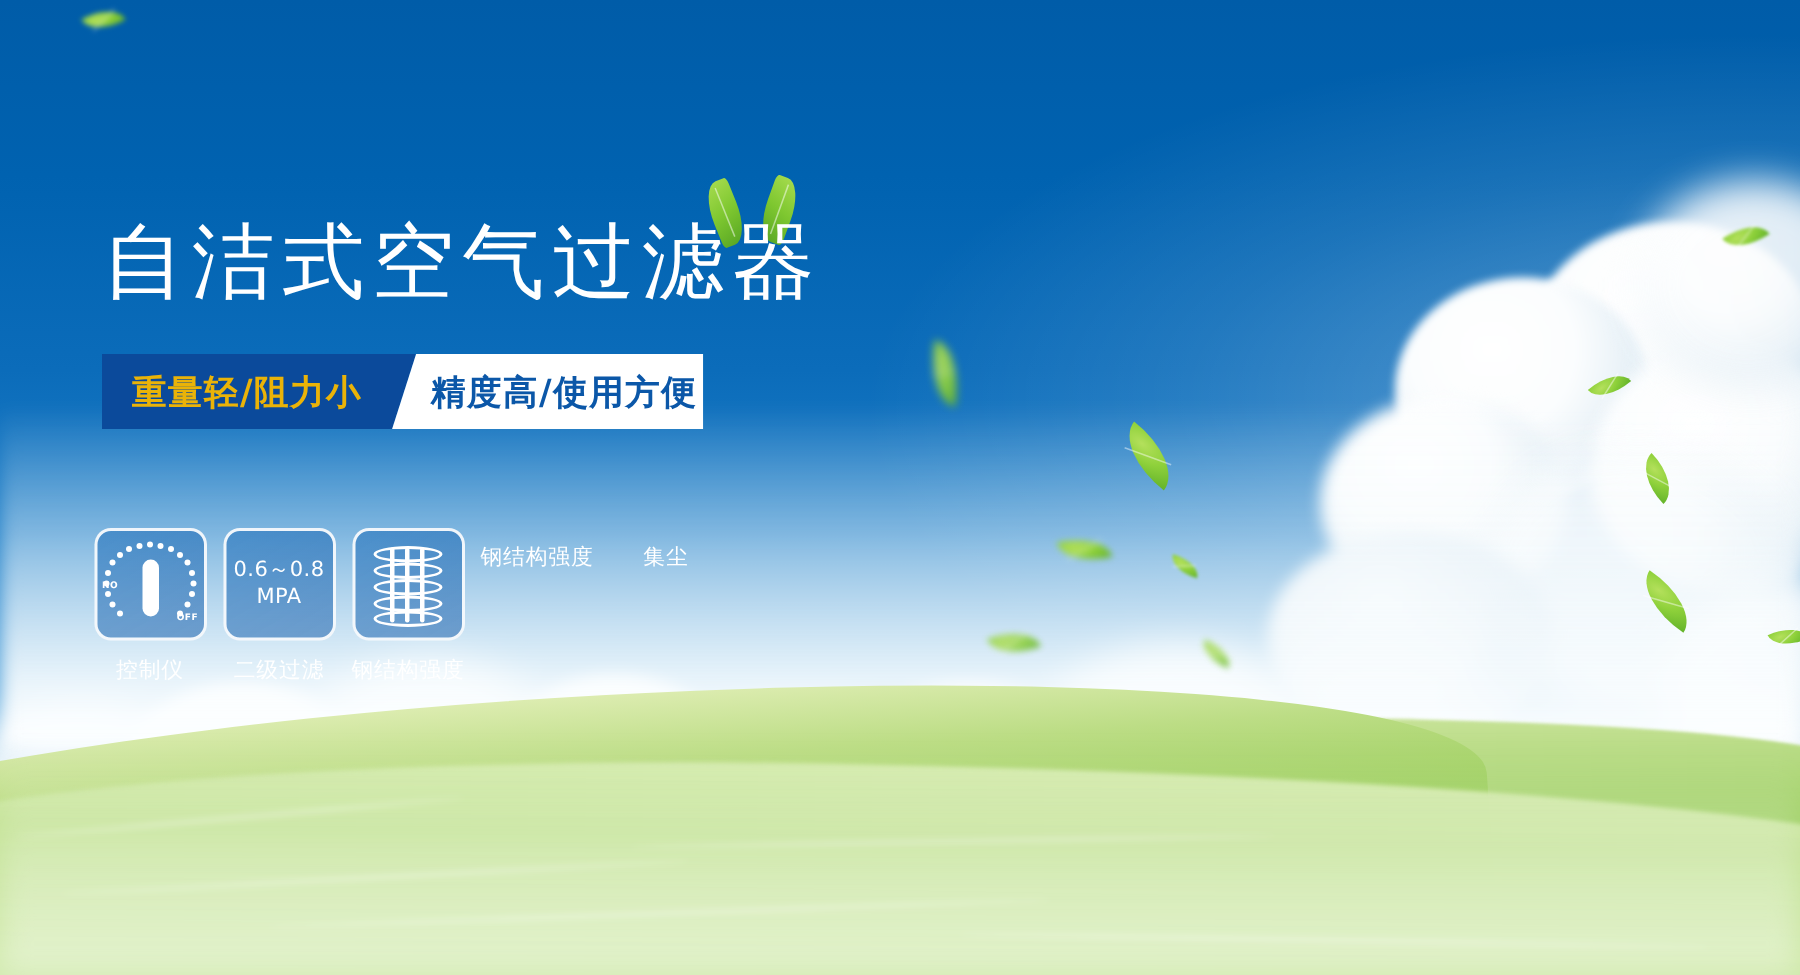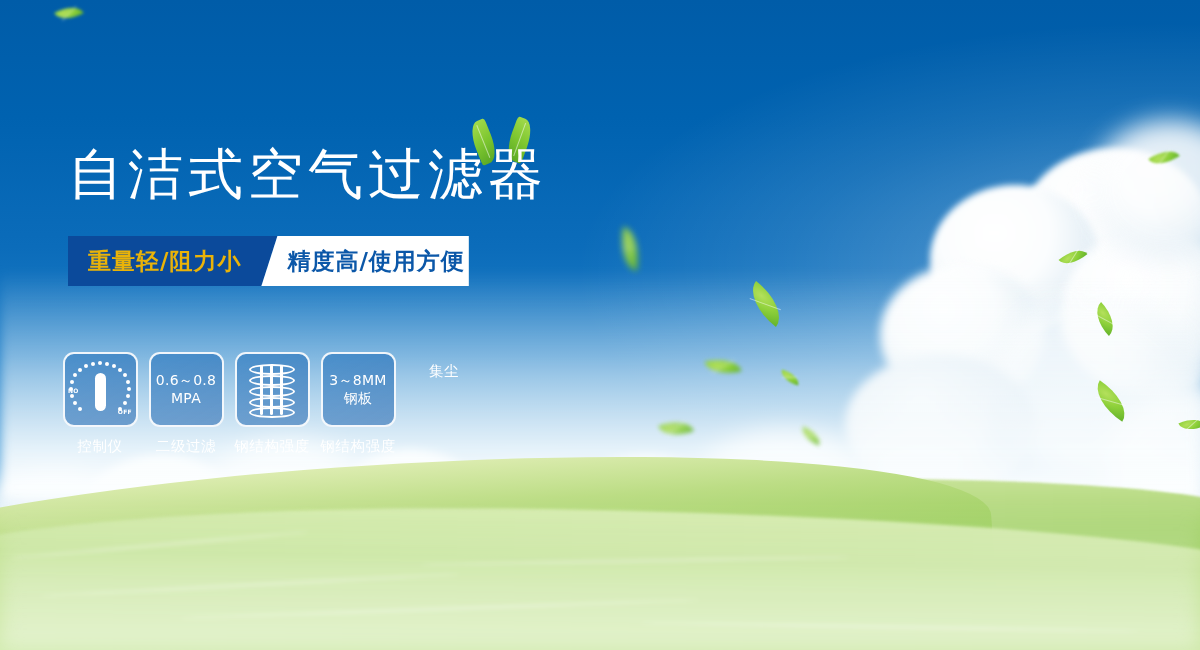--- a/index.html
+++ b/index.html
@@ -328,24 +328,20 @@
           <div class="ring" style="top:13px;"></div>
           <div class="ring" style="top:24px;"></div>
           <div class="ring" style="top:35px;"></div>
           <div class="ring" style="top:45px;"></div>
         </div>
       </div>
       <div class="feat-label">钢结构强度</div>
     </div>
 
     <div class="feat">
-      <div class="feat-box">
-        <div class="feat-text">3～8MM</div>
-        <div class="feat-text">钢板</div>
-      </div>
       <div class="feat-label">钢结构强度</div>
     </div>
 
     <div class="feat">
       <div class="feat-label">集尘</div>
     </div>
 
   </div>
 </div>
 

